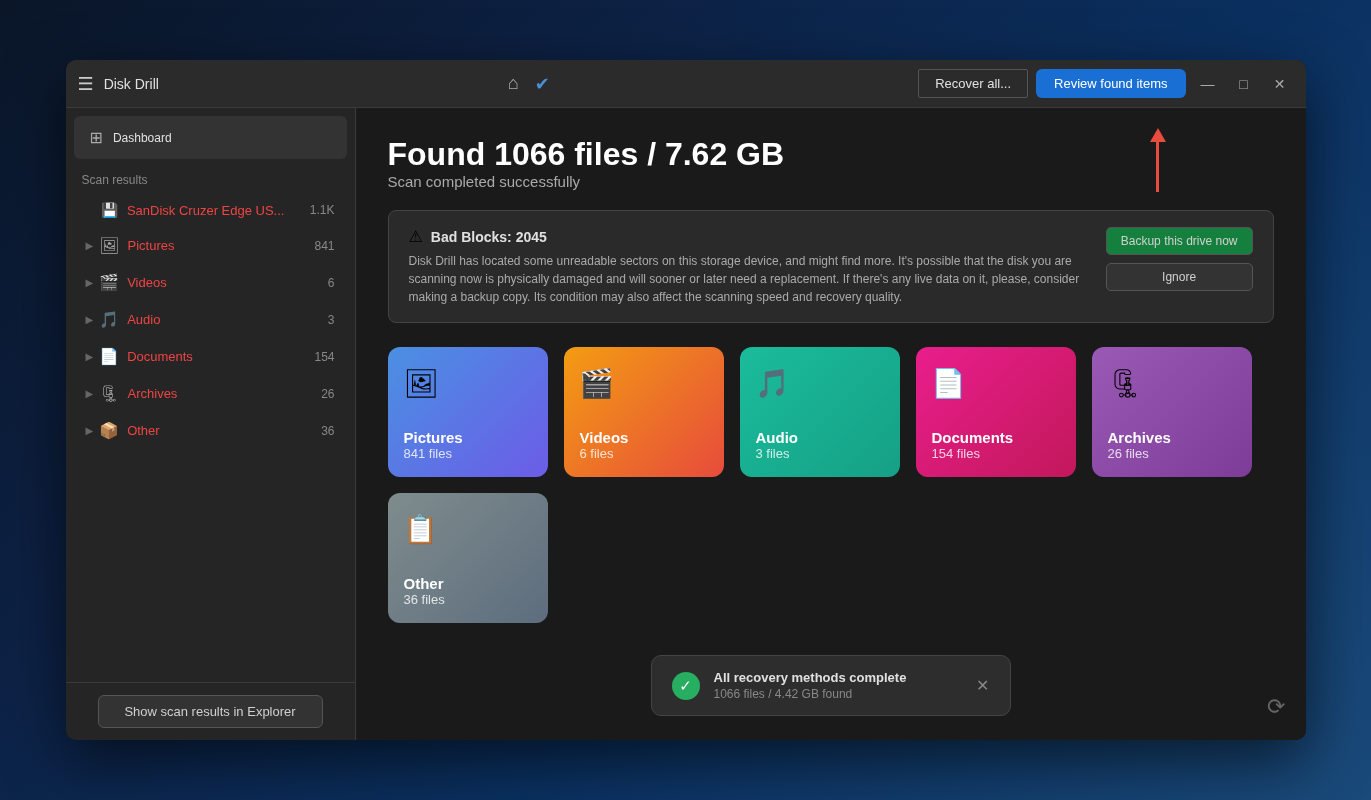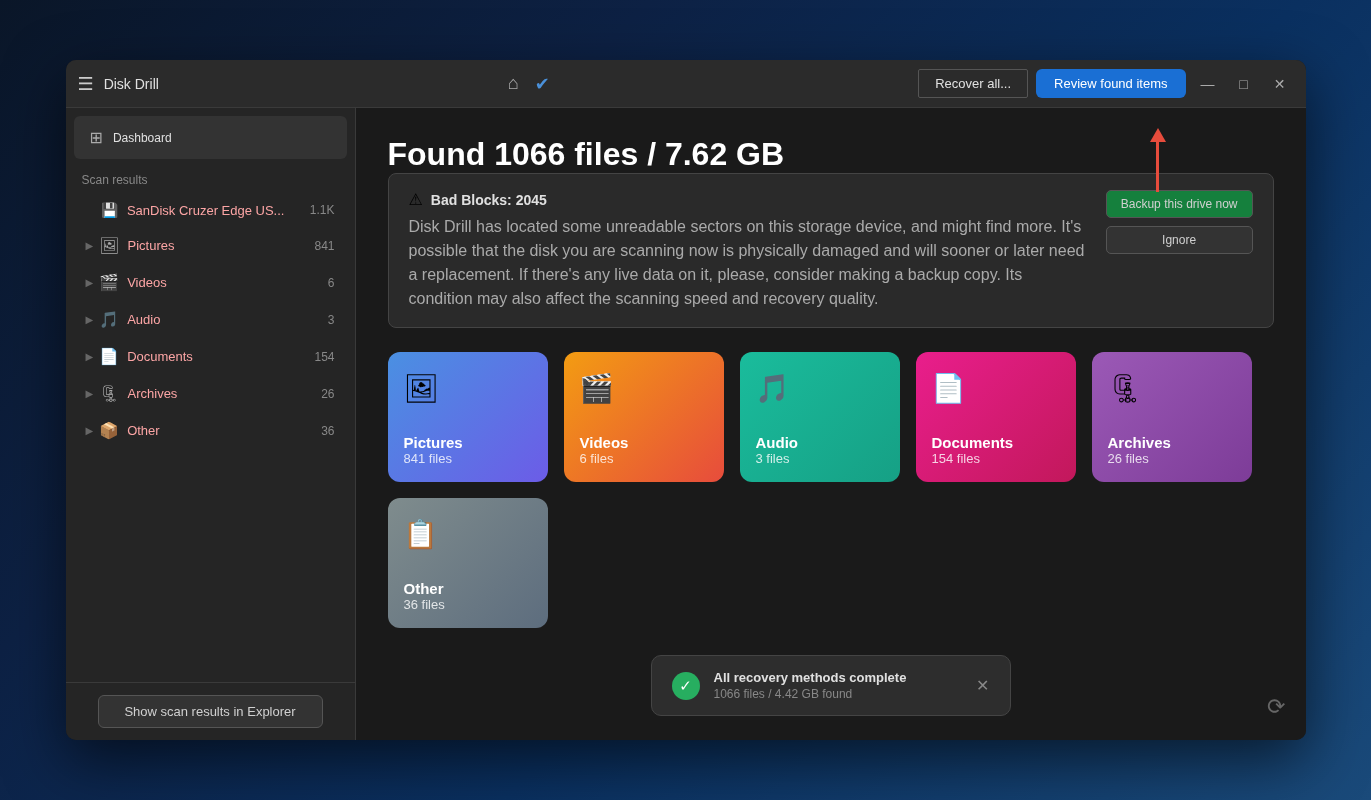--- a/index.html
+++ b/index.html
@@ -136,21 +136,21 @@
     .sidebar-item {
       display: flex;
       align-items: center;
       padding: 8px 16px;
       cursor: pointer;
       border-radius: 4px;
       margin: 1px 4px;
     }
     .sidebar-chevron { color: #666; font-size: 10px; margin-right: 6px; }
     .sidebar-item-icon { color: #aaa; font-size: 16px; margin-right: 8px; }
-    .sidebar-item-label { color: #fca5a5; font-size: 13px; flex: 1; }
+    .sidebar-item-label { color: #ef4444; font-size: 13px; flex: 1; }
     .sidebar-item-count { color: #888; font-size: 12px; }
     .sidebar-item.drive { padding-left: 32px; }
     .drive-icon { color: #aaa; font-size: 14px; margin-right: 8px; }
     .sidebar-footer {
       margin-top: auto;
       padding: 12px 32px;
       border-top: 1px solid #3a3a3a;
       text-decoration: underline;
     }
     .btn-show-explorer {
@@ -194,21 +194,21 @@
     }
     .warning-content { flex: 1; }
     .warning-title {
       display: flex;
       align-items: center;
       gap: 8px;
       margin-bottom: 6px;
     }
     .warning-icon { font-size: 16px; }
     .warning-title-text { color: #e0e0e0; font-size: 14px; font-weight: 600; }
-    .warning-body { color: #aaa; font-size: 16px; line-height: 1.5; }
+    .warning-body { color: #aaa; font-size: 12px; line-height: 1.5; }
     .warning-actions {
       display: flex;
       flex-direction: column;
       gap: 8px;
       flex-shrink: 0;
     }
     .btn-backup {
       background: #15803d;
       border: 1px solid #555;
       color: #d0d0d0;
@@ -401,20 +401,21 @@
     </div>
 
     <div class="content">
 
       <div class="arrow-annotation">
         <div class="arrow-up"></div>
         <div class="arrow-shaft"></div>
       </div>
 
       <div class="found-title">Found 1066 files / 7.62 GB</div>
+      <div class="scan-status">Scan completed successfully</div>
 
       <div class="warning-box">
         <div class="warning-content">
           <div class="warning-title">
             <span class="warning-icon">⚠</span>
             <span class="warning-title-text">Bad Blocks: 2045</span>
           </div>
           <div class="warning-body">Disk Drill has located some unreadable sectors on this storage device, and might find more. It's possible that the disk you are scanning now is physically damaged and will sooner or later need a replacement. If there's any live data on it, please, consider making a backup copy. Its condition may also affect the scanning speed and recovery quality.</div>
         </div>
         <div class="warning-actions">

